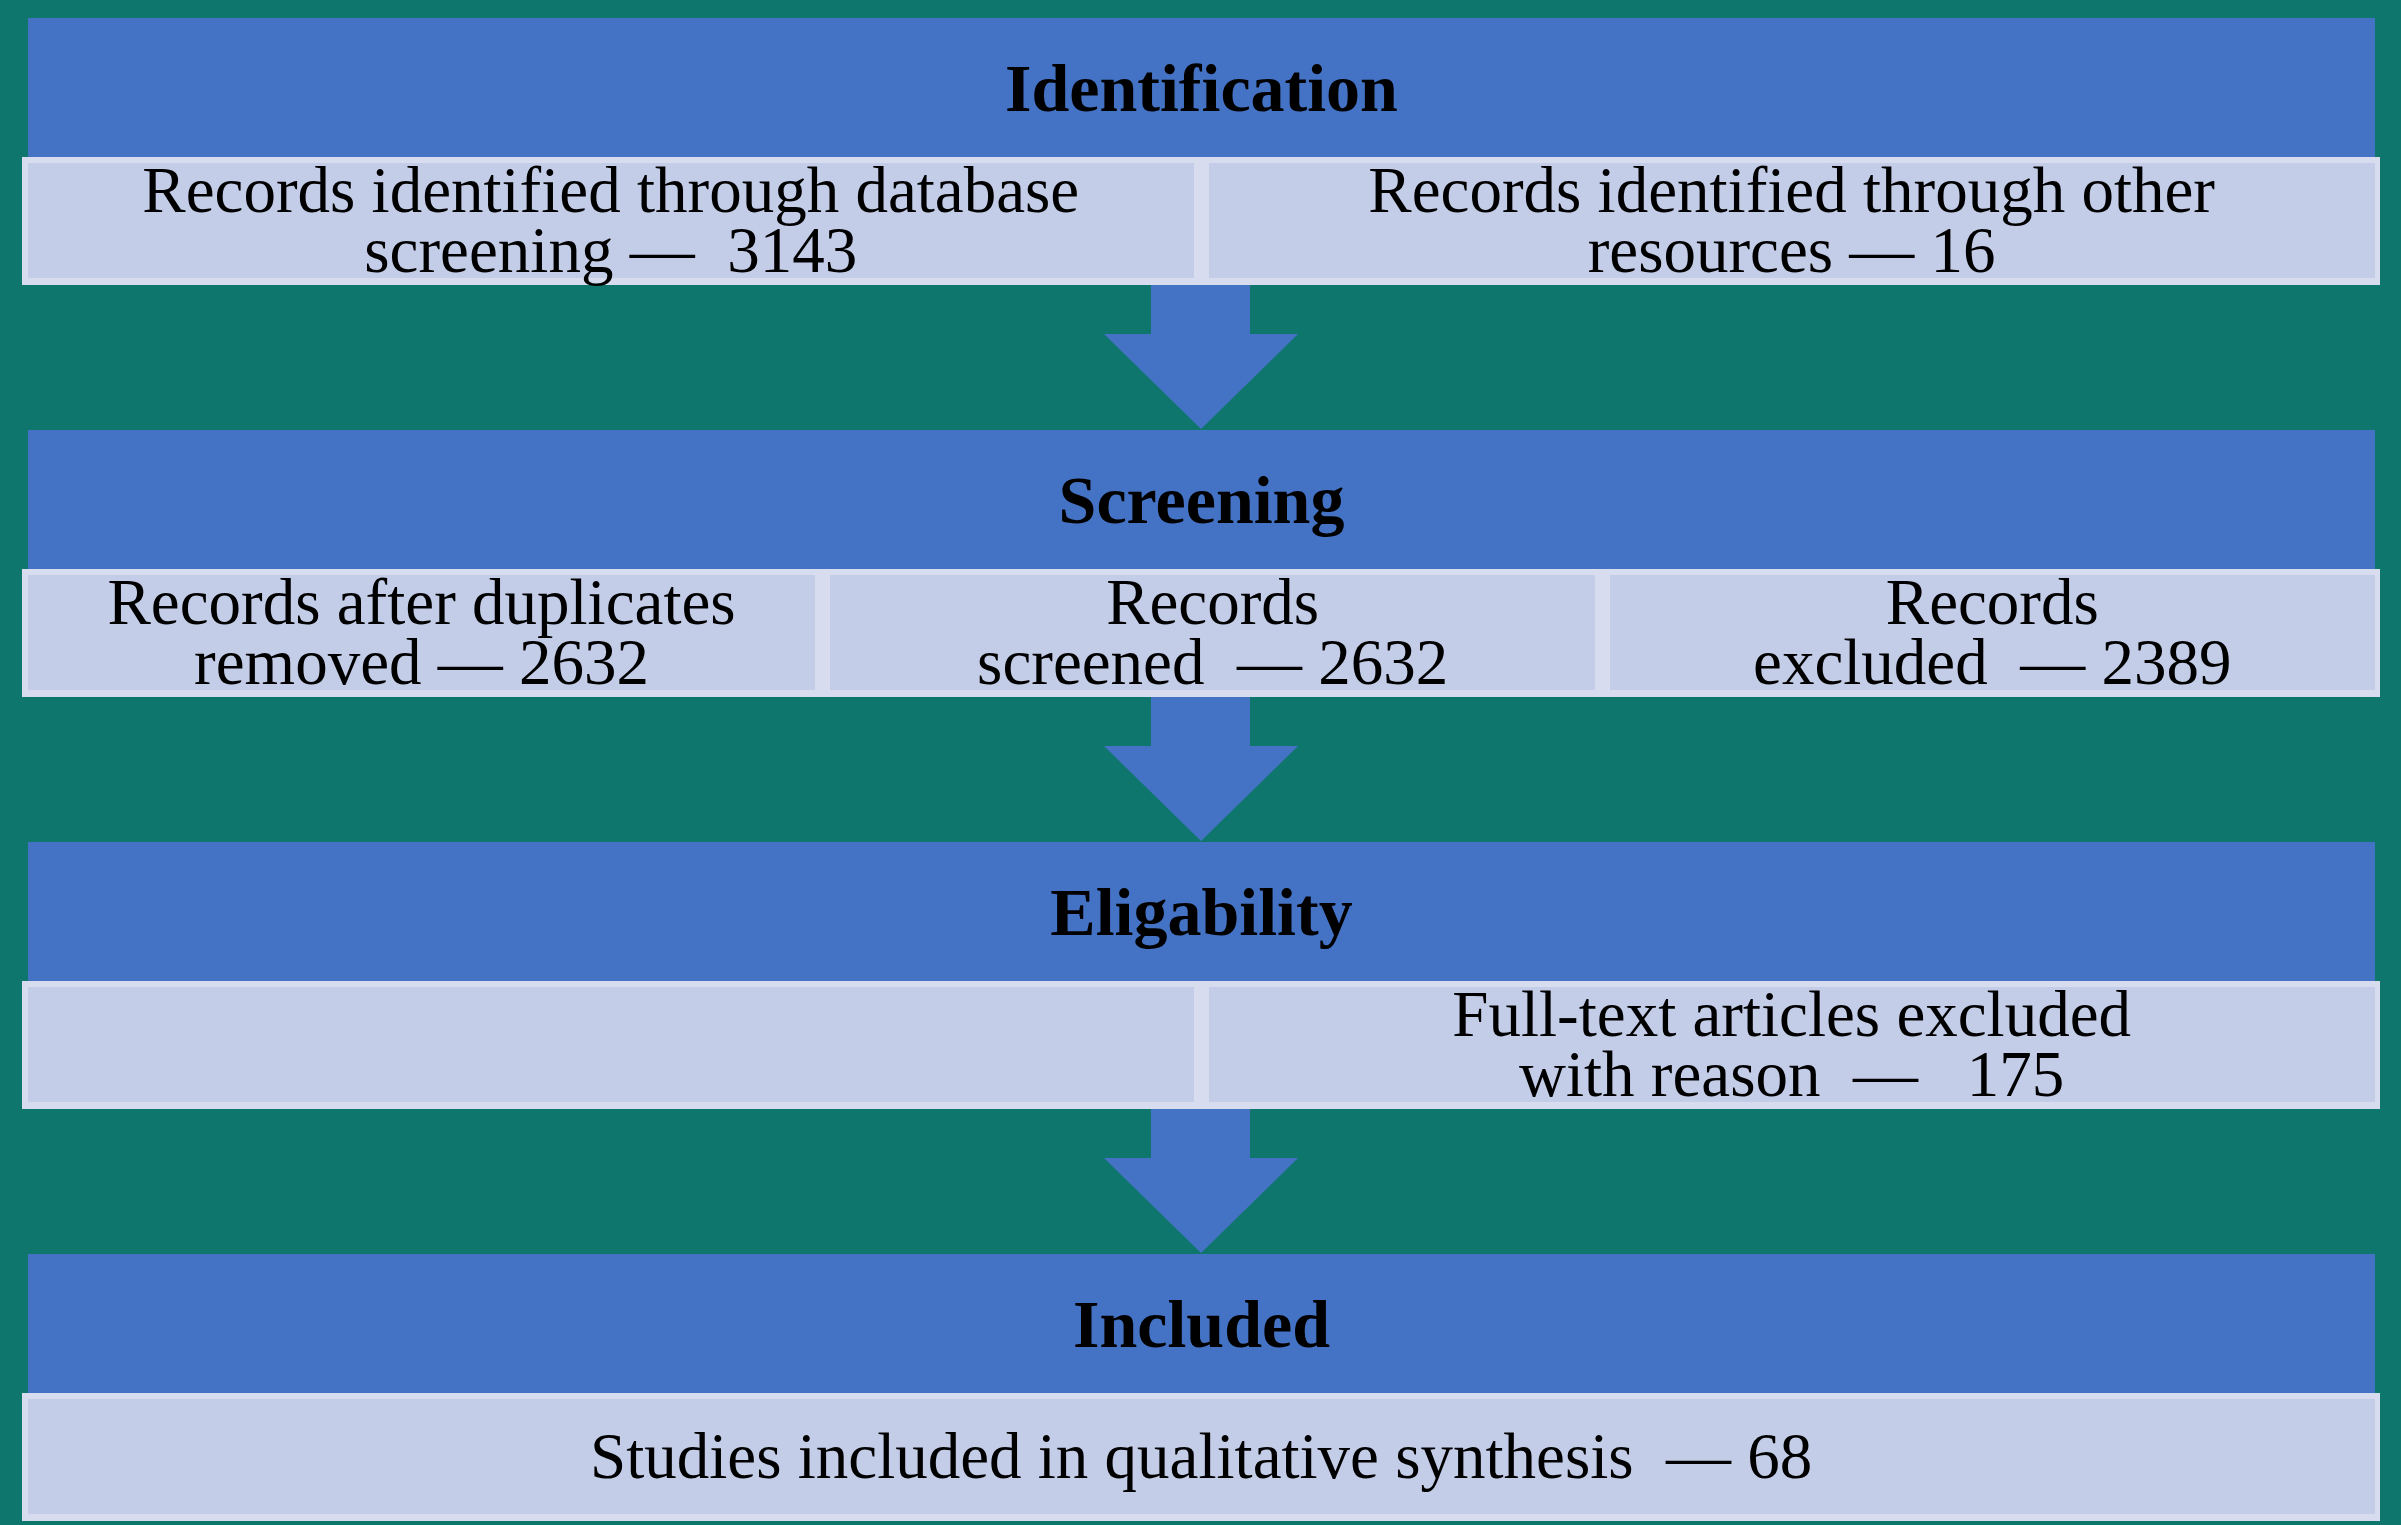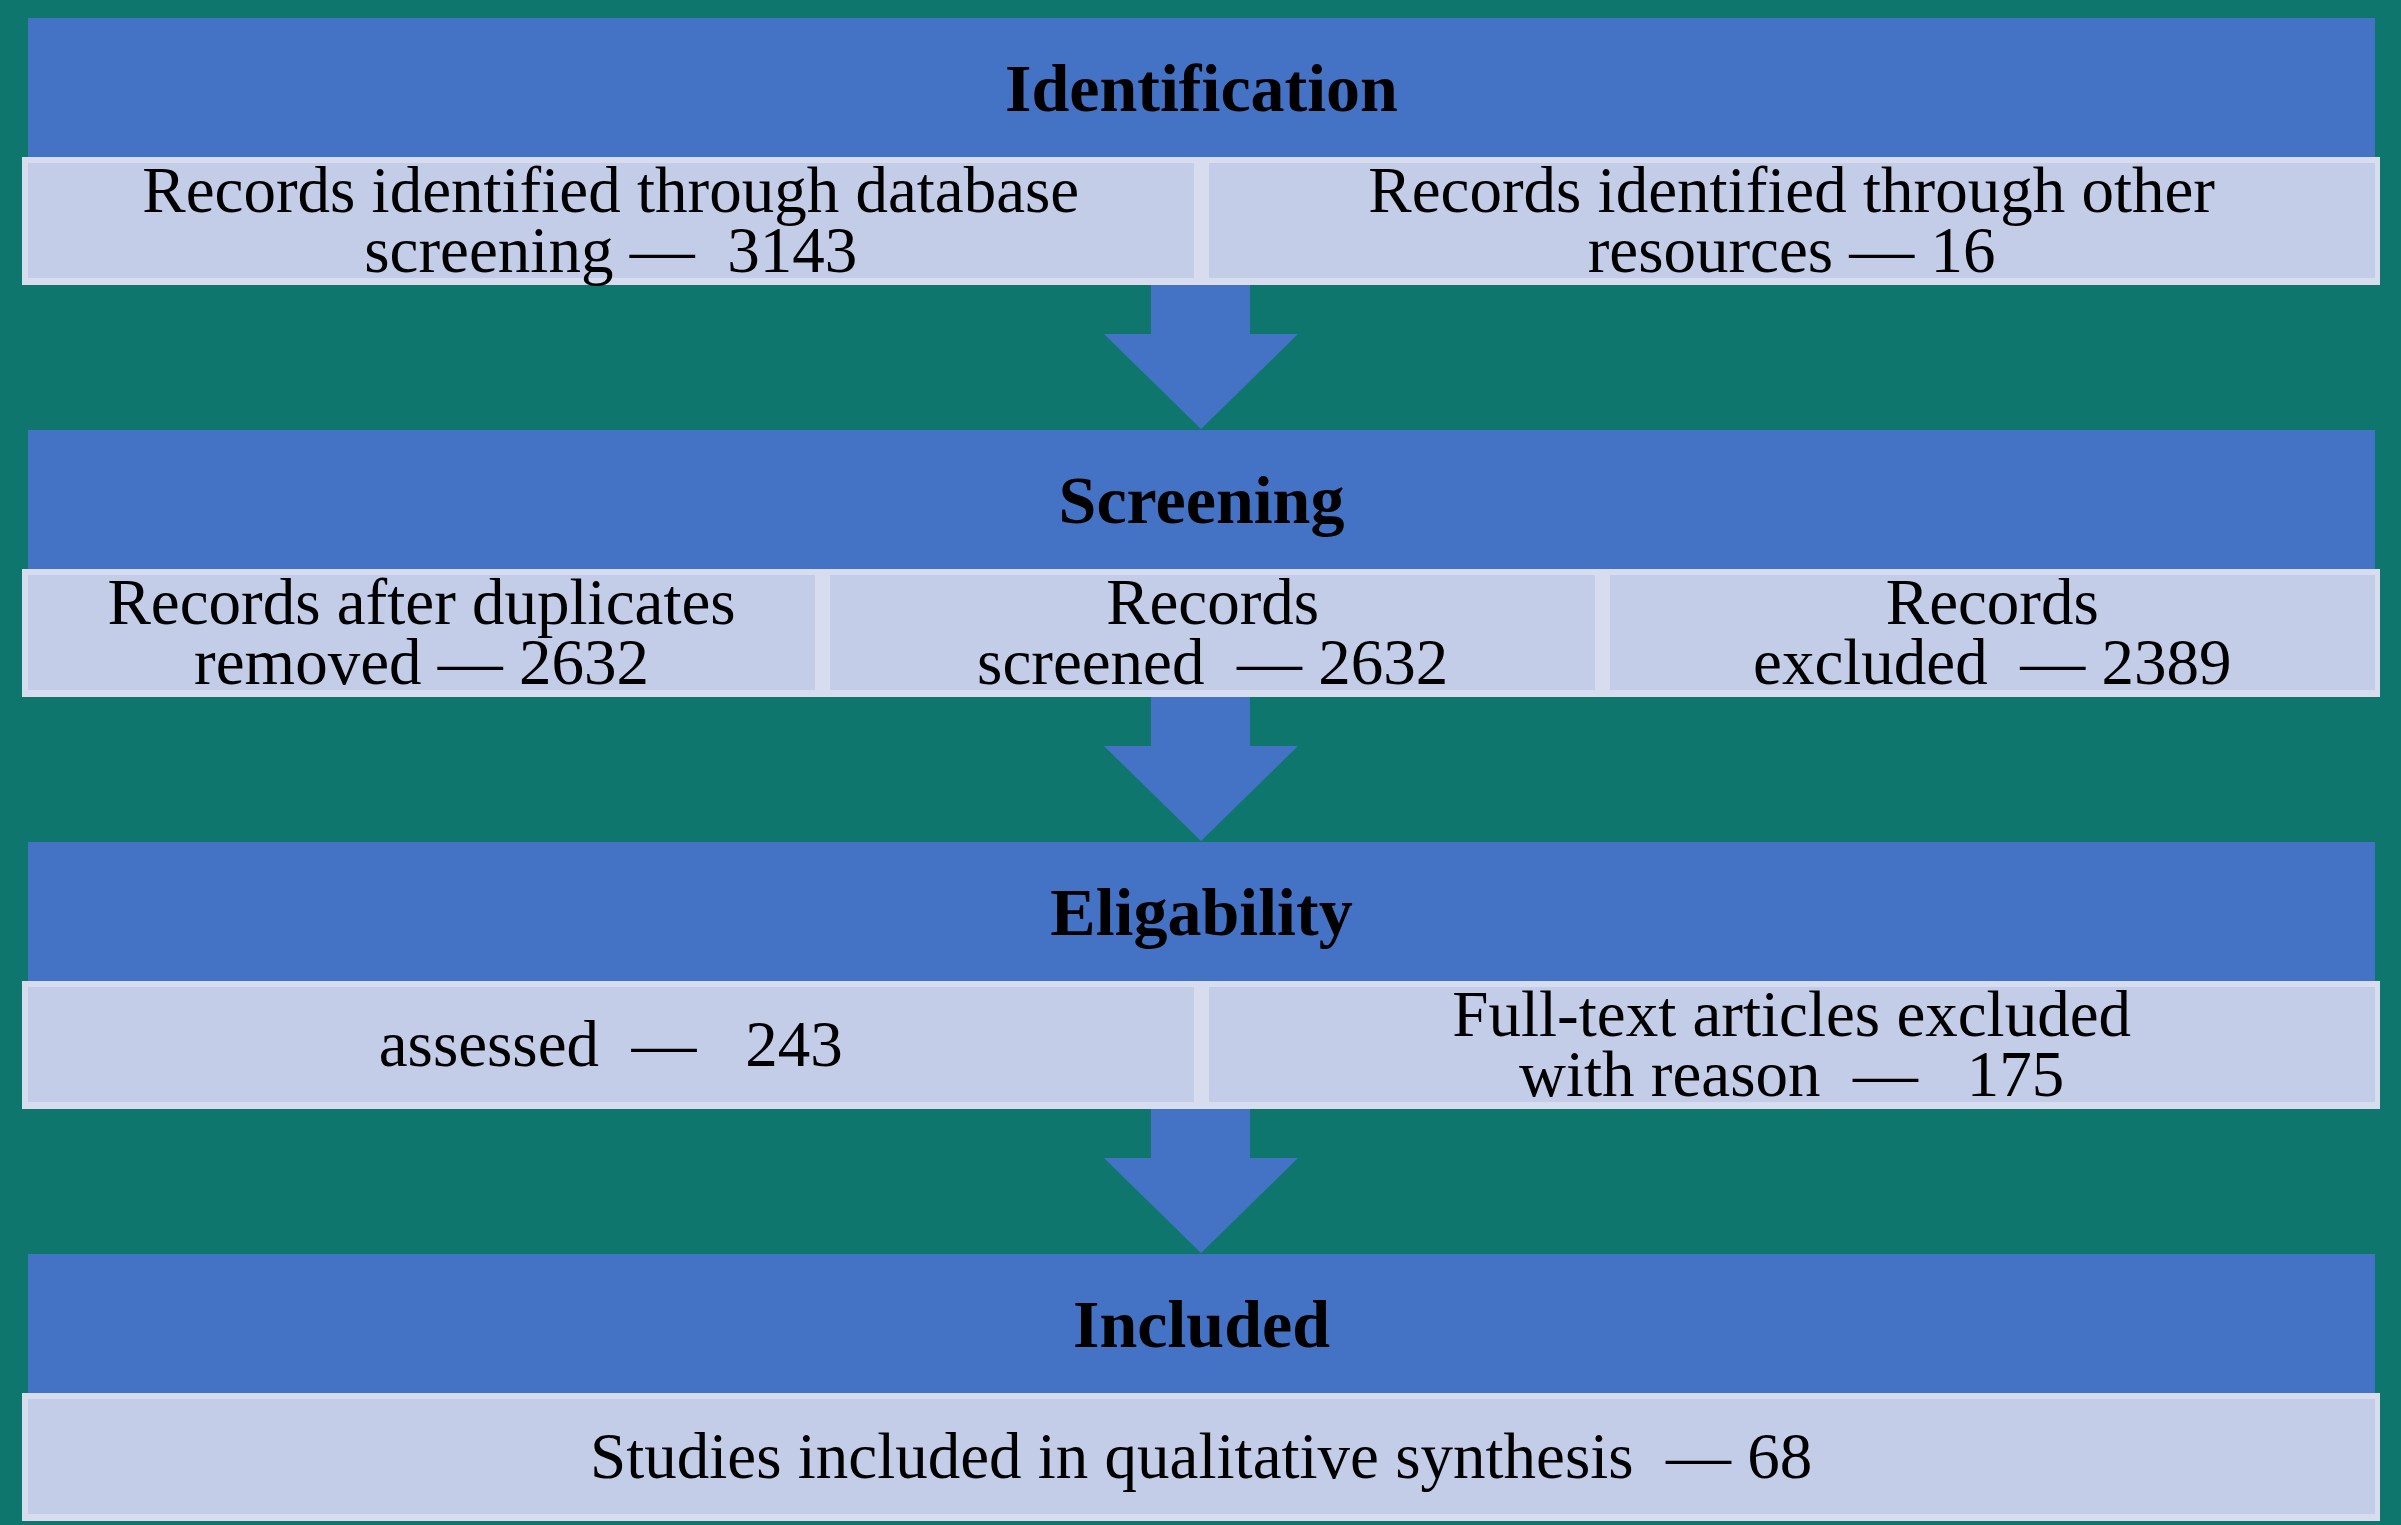--- a/index.html
+++ b/index.html
@@ -140,21 +140,20 @@
       <div class="arrow-head"></div>
     </div>
   </div>
 
   <section>
     <div class="band">
       <span class="title">Eligability</span>
     </div>
     <div class="row cols-2">
       <div class="cell">
-        <span class="line">assessed  —   243</span>
       </div>
       <div class="cell">
         <span class="line">Full-text articles excluded</span>
         <span class="line">with reason  —   175</span>
       </div>
     </div>
   </section>
 
   <div class="arrow-gap">
     <div class="down-arrow">

